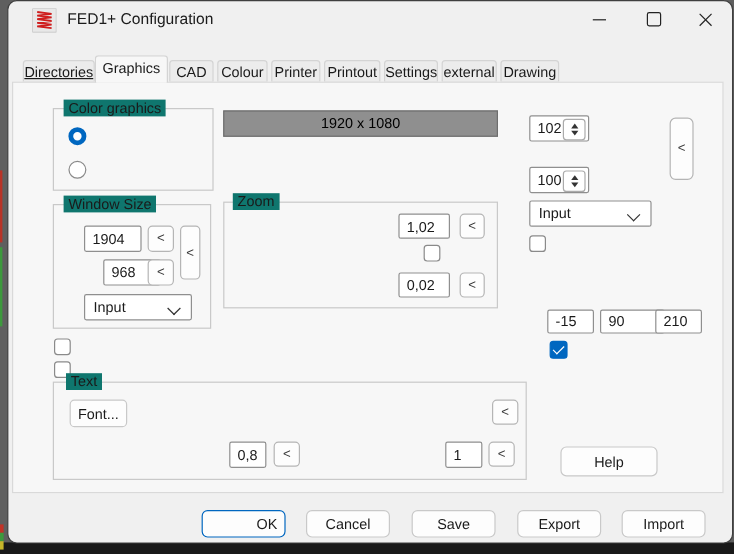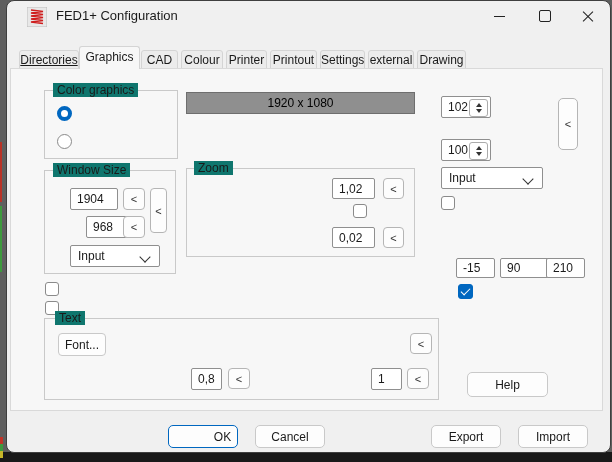--- a/index.html
+++ b/index.html
@@ -181,15 +181,16 @@
   <div class="abs field" style="left:191px;top:368px;width:31px;height:22px;">0,8</div>
   <div class="abs chev-btn" style="left:228px;top:368px;width:22px;height:21px;">&lt;</div>
   <div class="lbl" style="left:275px;top:372px;">Text height factor</div>
   <div class="abs field" style="left:371px;top:368px;width:31px;height:22px;">1</div>
   <div class="abs chev-btn" style="left:407px;top:368px;width:22px;height:21px;">&lt;</div>
 
   <div class="abs btn uf" style="left:467px;top:372px;width:81px;height:25px;">Help</div>
 
   <div class="abs btn default-btn uf" style="left:168px;top:425px;width:70px;height:23px;padding-left:39px;">OK</div>
   <div class="abs btn" style="left:255px;top:425px;width:70px;height:23px;">Cancel</div>
+  <div class="abs btn uf" style="left:343px;top:425px;width:70px;height:23px;">Save</div>
   <div class="abs btn" style="left:431px;top:425px;width:70px;height:23px;">Export</div>
   <div class="abs btn" style="left:518px;top:425px;width:70px;height:23px;">Import</div>
 </div>
 
 </body></html>

